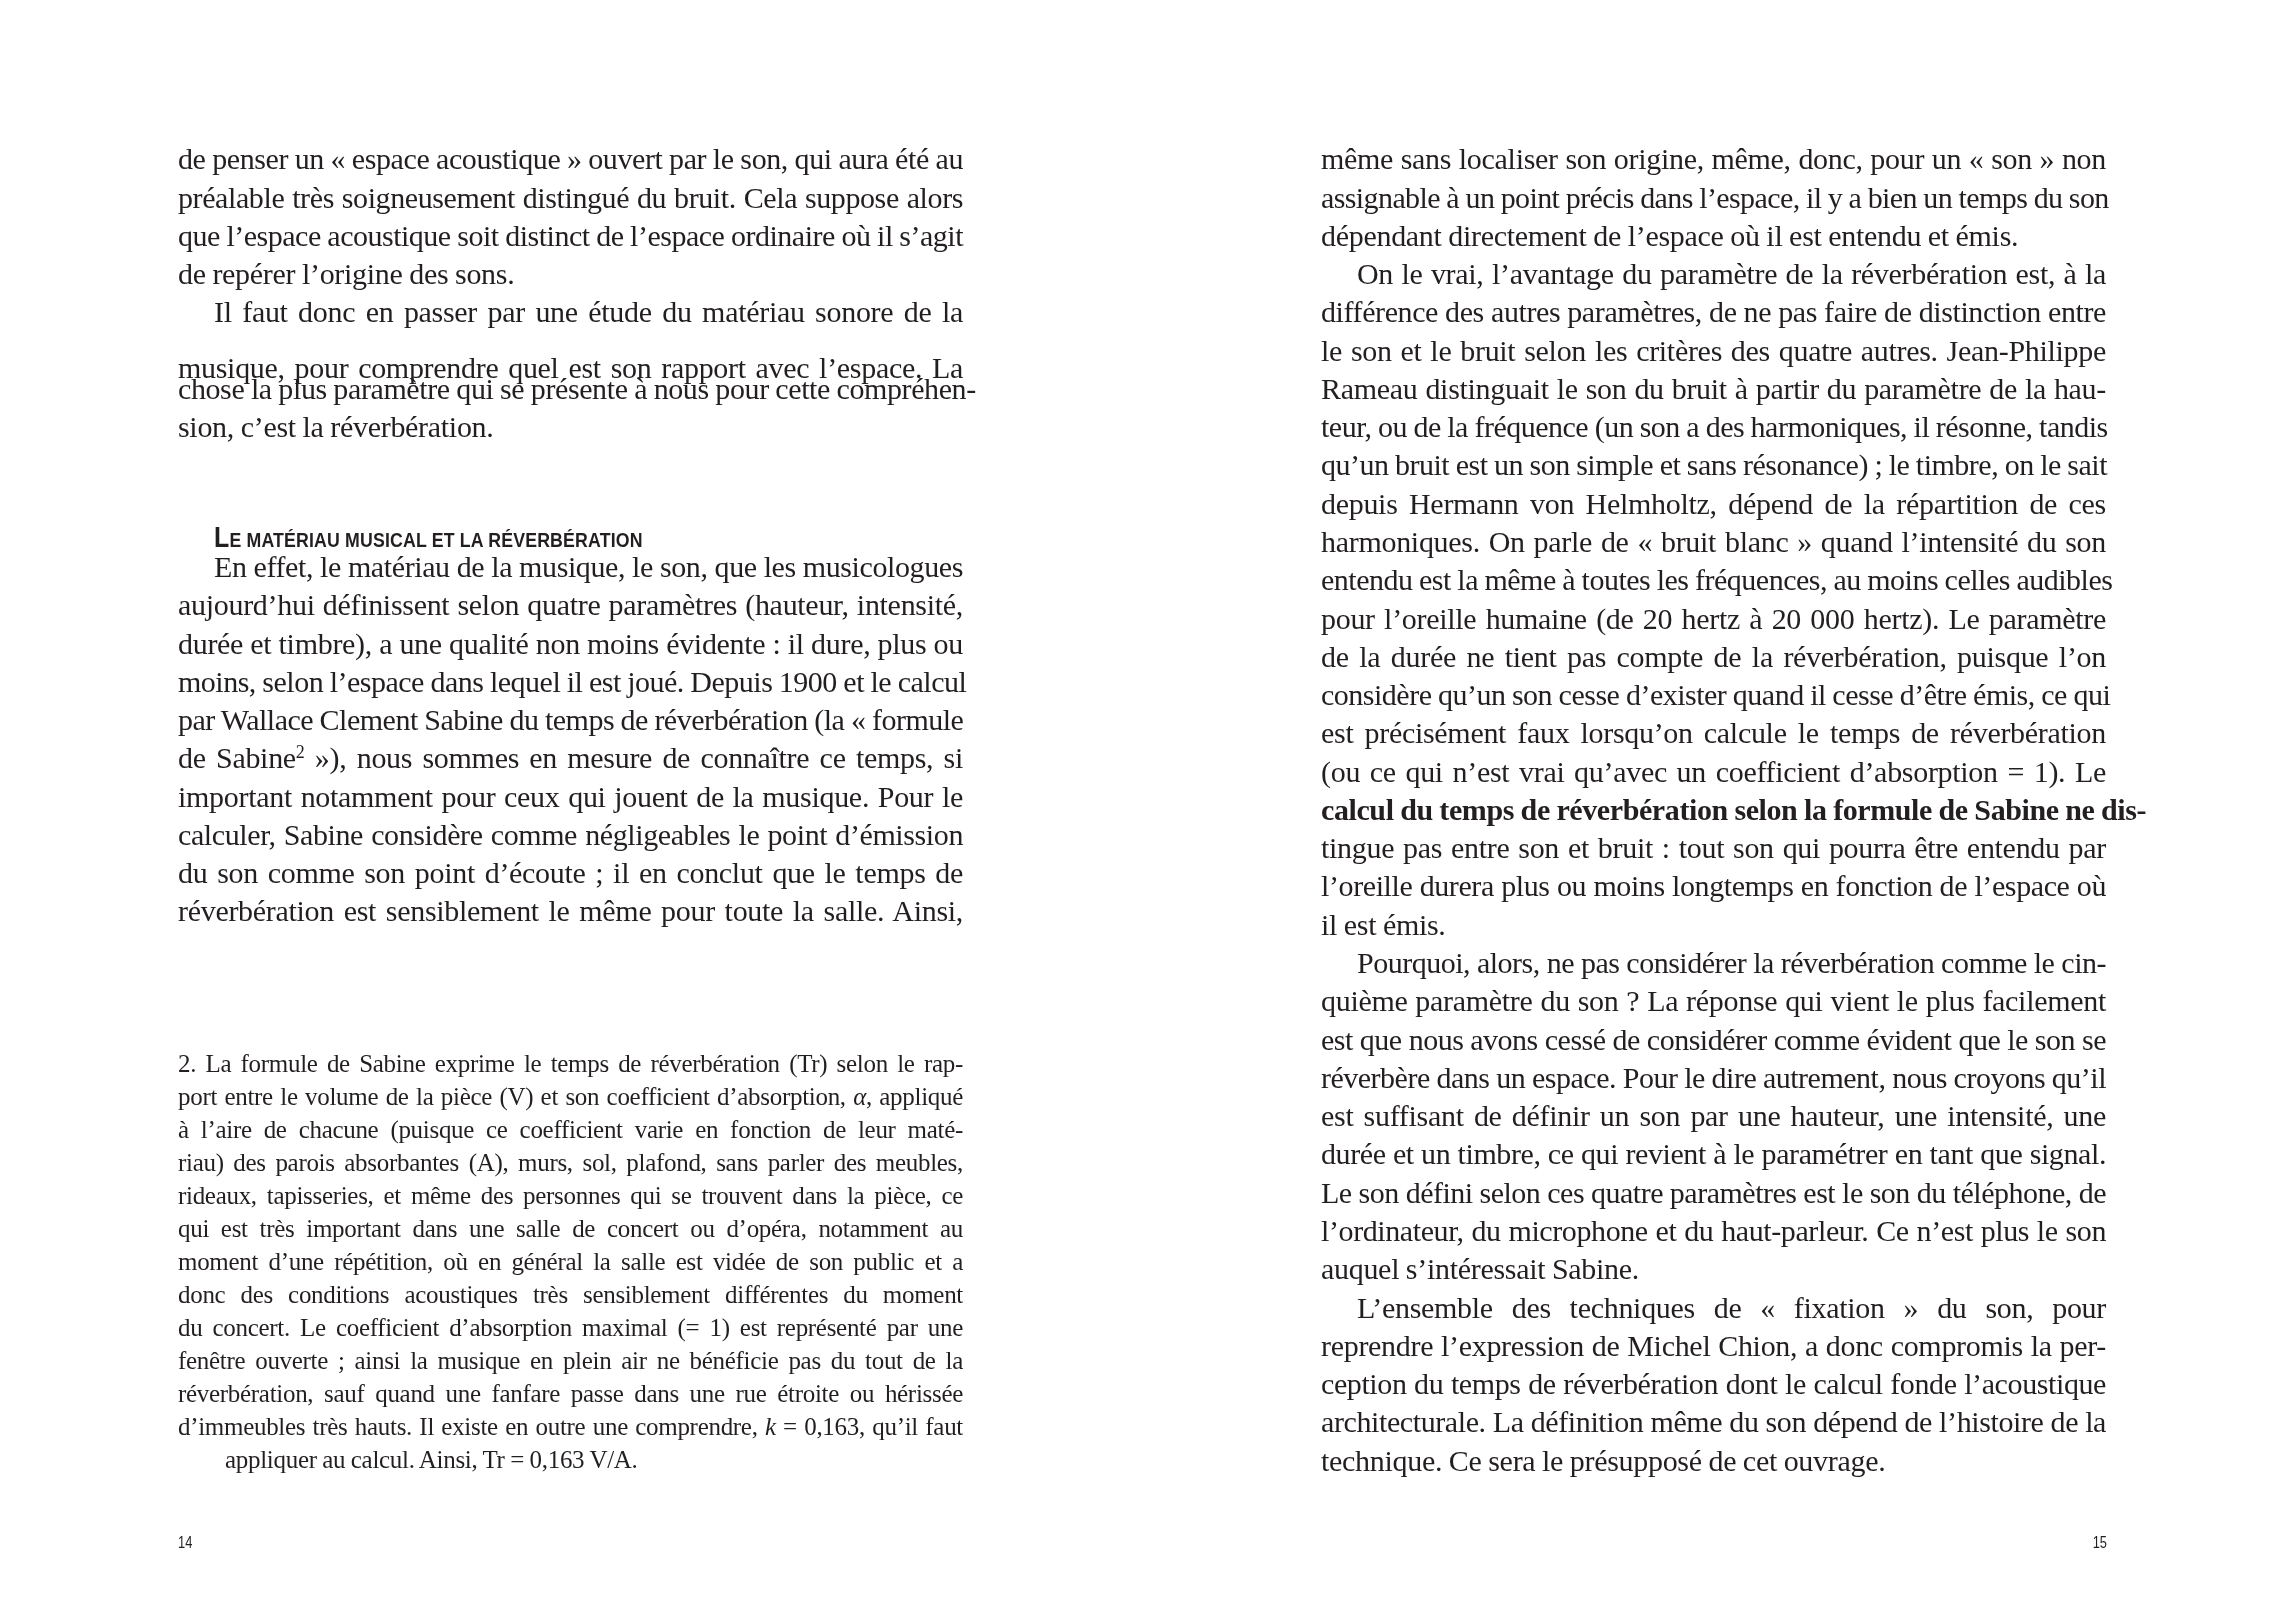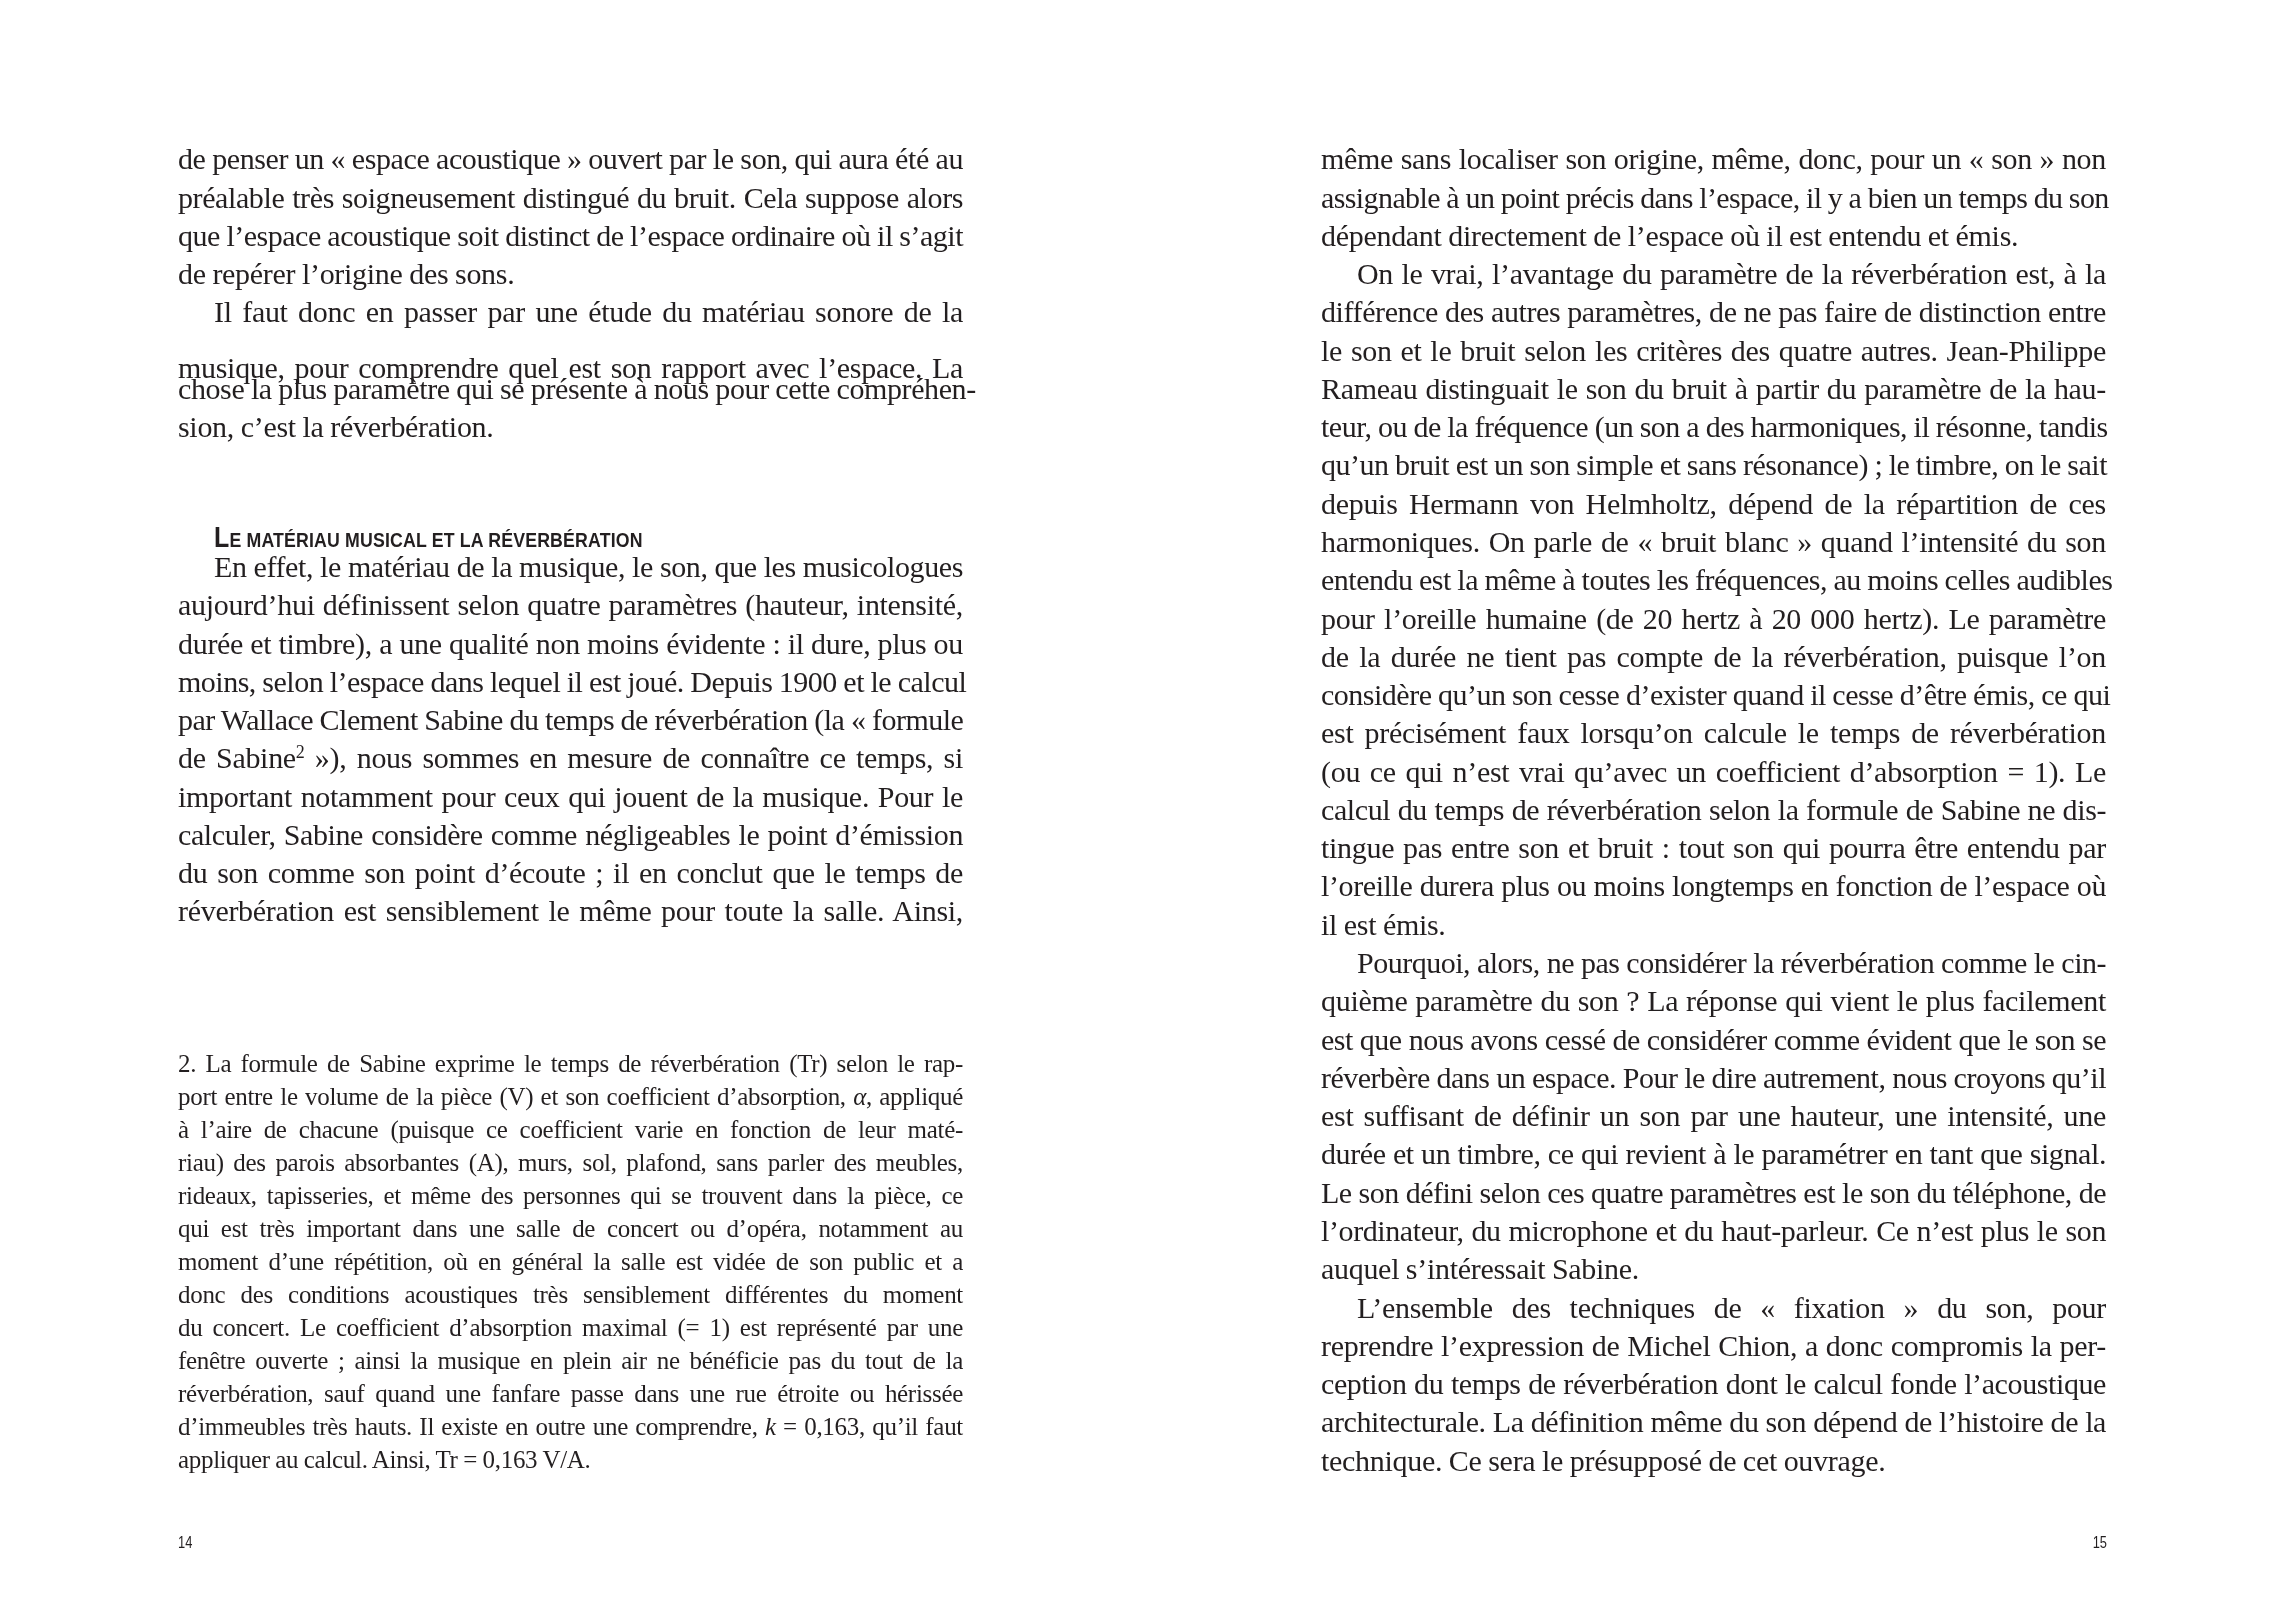--- a/index.html
+++ b/index.html
@@ -76,21 +76,21 @@
       width: 785px;
       height: 32px;
       font-size: 25px;
       line-height: 32px;
       white-space: nowrap;
       text-align: justify;
       text-align-last: justify;
       letter-spacing: -0.3px;
       word-spacing: -0.4px;
     }
-    .fn-line.last { text-align-last: left; }
+    .fn-line.last { text-align-last: left; margin-left: 47px; }
 
     sup {
       font-size: 60%;
       line-height: 0;
       vertical-align: 0.55em;
     }
     i { font-style: italic; }
 
     .folio {
       position: absolute;
@@ -156,21 +156,21 @@
       <div class="line" style="top: 408px; letter-spacing: -0.5px;"><span>teur, ou de la fréquence (un son a des harmoniques, il résonne, tandis</span></div>
       <div class="line" style="top: 446px; letter-spacing: -0.5px;"><span>qu’un bruit est un son simple et sans résonance) ; le timbre, on le sait</span></div>
       <div class="line" style="top: 485px;"><span>depuis Hermann von Helmholtz, dépend de la répartition de ces</span></div>
       <div class="line" style="top: 523px;"><span>harmoniques. On parle de « bruit blanc » quand l’intensité du son</span></div>
       <div class="line" style="top: 561px; letter-spacing: -0.5px;"><span>entendu est la même à toutes les fréquences, au moins celles audibles</span></div>
       <div class="line" style="top: 600px;"><span>pour l’oreille humaine (de 20 hertz à 20 000 hertz). Le paramètre</span></div>
       <div class="line" style="top: 638px;"><span>de la durée ne tient pas compte de la réverbération, puisque l’on</span></div>
       <div class="line" style="top: 676px; letter-spacing: -0.5px;"><span>considère qu’un son cesse d’exister quand il cesse d’être émis, ce qui</span></div>
       <div class="line" style="top: 714px;"><span>est précisément faux lorsqu’on calcule le temps de réverbération</span></div>
       <div class="line" style="top: 753px;"><span>(ou ce qui n’est vrai qu’avec un coefficient d’absorption = 1). Le</span></div>
-      <div class="line" style="top: 791px; letter-spacing: -0.4px;"><span>calcul du temps de réverbération selon la formule de Sabine ne dis-</span></div>
+      <div class="line" style="top: 791px; letter-spacing: -0.4px; font-weight: bold;"><span>calcul du temps de réverbération selon la formule de Sabine ne dis-</span></div>
       <div class="line" style="top: 829px;"><span>tingue pas entre son et bruit : tout son qui pourra être entendu par</span></div>
       <div class="line" style="top: 867px; letter-spacing: -0.4px;"><span>l’oreille durera plus ou moins longtemps en fonction de l’espace où</span></div>
       <div class="line last" style="top: 906px;"><span>il est émis.</span></div>
       <div class="line indent" style="top: 944px; letter-spacing: -0.5px;"><span>Pourquoi, alors, ne pas considérer la réverbération comme le cin-</span></div>
       <div class="line" style="top: 982px;"><span>quième paramètre du son ? La réponse qui vient le plus facilement</span></div>
       <div class="line" style="top: 1021px; letter-spacing: -0.5px;"><span>est que nous avons cessé de considérer comme évident que le son se</span></div>
       <div class="line" style="top: 1059px; letter-spacing: -0.5px;"><span>réverbère dans un espace. Pour le dire autrement, nous croyons qu’il</span></div>
       <div class="line" style="top: 1097px;"><span>est suffisant de définir un son par une hauteur, une intensité, une</span></div>
       <div class="line" style="top: 1135px; letter-spacing: -0.4px;"><span>durée et un timbre, ce qui revient à le paramétrer en tant que signal.</span></div>
       <div class="line" style="top: 1174px; letter-spacing: -0.5px;"><span>Le son défini selon ces quatre paramètres est le son du téléphone, de</span></div>

